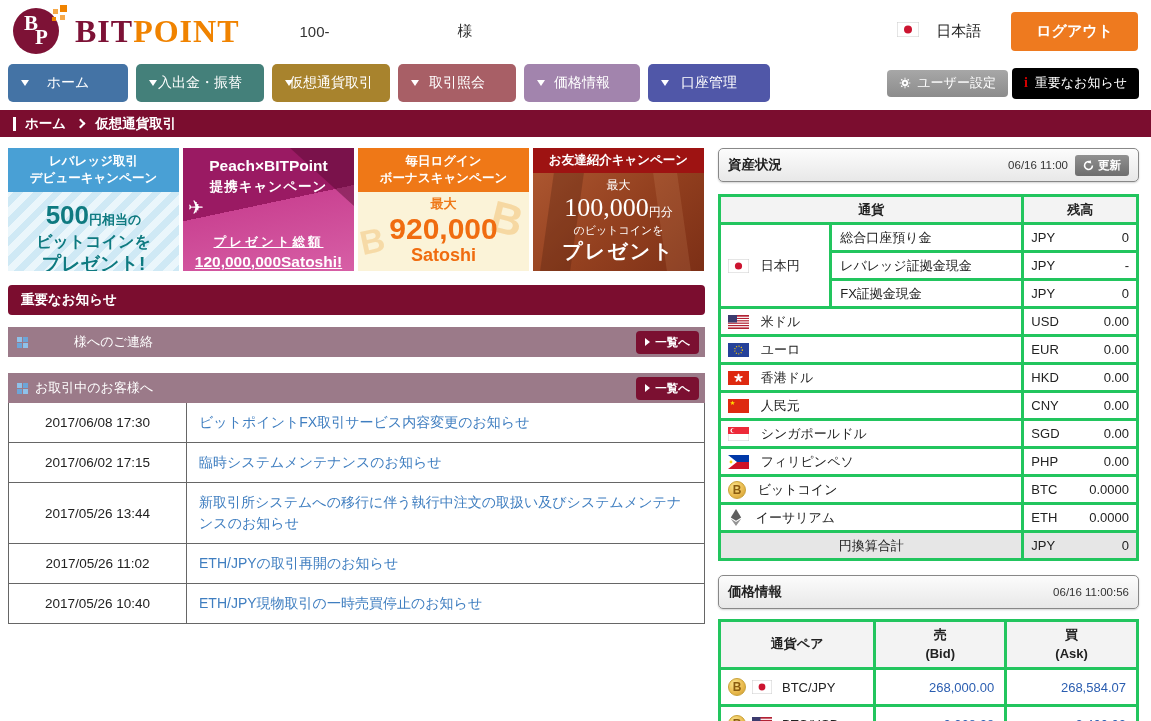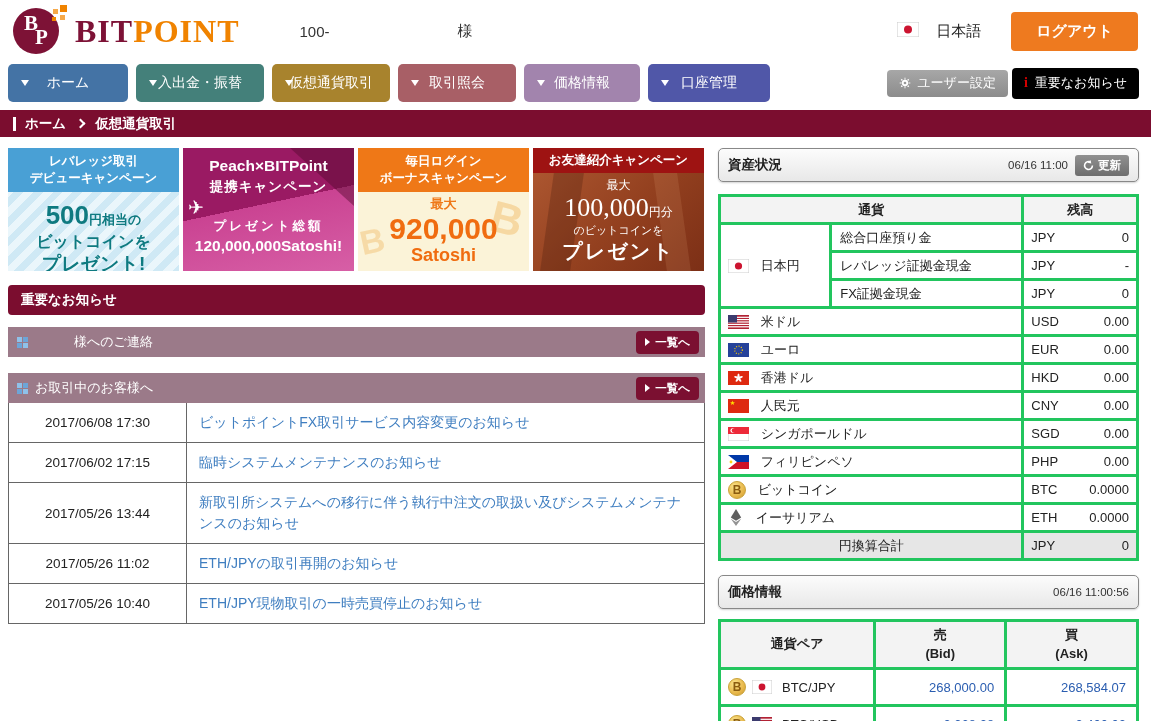--- a/index.html
+++ b/index.html
@@ -66,21 +66,21 @@
   .b1-body { text-align:center; color:#0e7a80; font-weight:bold; margin-top:7px; line-height:1.25; }
   .b1-amt { font-size:26px; } .b1-sfx { font-size:13px; }
   .b1-l2 { font-size:16px; } .b1-l3 { font-size:19px; }
   .b2 { background:linear-gradient(168deg,#9a1a63 0%,#9a1a63 46%,#ca4392 46%,#d75fa6 100%);
         color:#fff; text-align:center; }
   .b2::after { content:""; position:absolute; top:0; right:0;
                border-top:58px solid rgba(84,8,46,.45); border-left:64px solid transparent; }
   .b2-head { padding-top:9px; font-weight:bold; position:relative; z-index:1; }
   .b2-h1 { font-size:15.5px; } .b2-h2 { font-size:13.5px; letter-spacing:1px; margin-top:3px; }
   .plane { position:absolute; left:5px; top:48px; font-size:19px; color:#fff; }
-  .b2-body { position:absolute; bottom:16px; width:100%; font-weight:bold; }
+  .b2-body { position:absolute; bottom:0; width:100%; font-weight:bold;text-decoration:underline; }
   .b2-l1 { font-size:12.5px; letter-spacing:3px; } .b2-l2 { font-size:15.5px; margin-top:2px; }
   .b3 { background:#fbf3d8; }
   .b3 .bhead { background:#ef7817; }
   .b3::after { content:"B"; position:absolute; right:6px; top:46px; font-size:44px; font-weight:bold;
                color:#f3c377; opacity:.55; transform:rotate(14deg); }
   .b3::before { content:"B"; position:absolute; left:2px; top:74px; font-size:34px; font-weight:bold;
                 color:#f3c377; opacity:.5; transform:rotate(-12deg); }
   .b3-body { text-align:center; color:#f06c10; font-weight:bold; position:relative; z-index:1; }
   .b3-l1 { font-size:13px; margin-top:3px; color:#ef7817; }
   .b3-amt { font-size:30px; line-height:1.05; } .b3-l3 { font-size:18px; }

